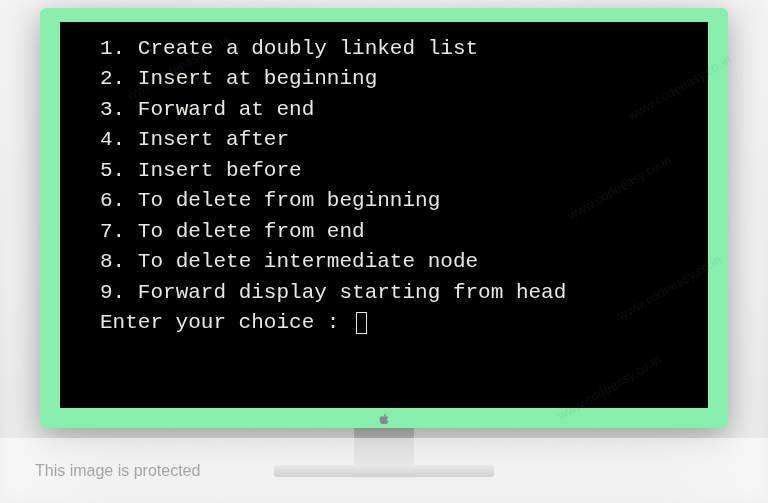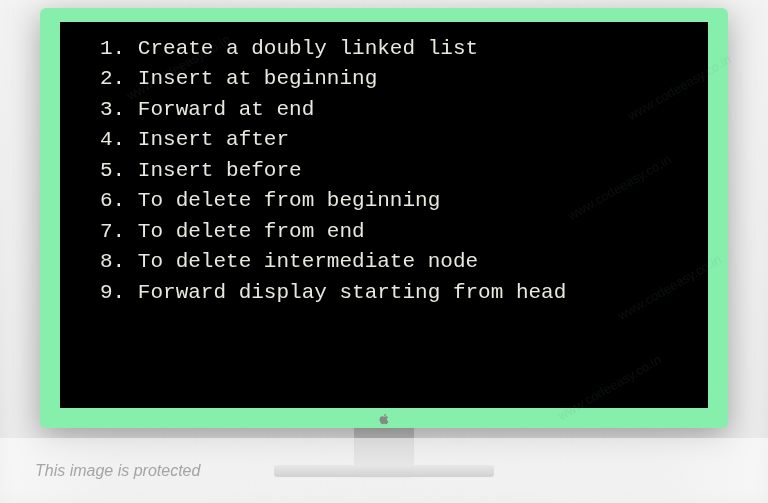--- a/index.html
+++ b/index.html
@@ -121,21 +121,20 @@
       position: absolute;
       bottom: 0;
       left: 0;
       width: 100%;
       height: 65px;
       background: rgba(255,255,255,0.55);
       z-index: 20;
       display: flex;
       align-items: center;
       padding-left: 35px;
-      font-style: italic;
     }
     .protected-text {
       color: rgba(100,100,100,0.55);
       font-size: 16px;
       font-family: Arial, sans-serif;
     }
   </style>
 </head>
 <body>
 
@@ -145,20 +144,21 @@
   <div class="screen">
     <div class="menu-line"><span>1.</span> <span>Create a doubly linked list</span></div>
     <div class="menu-line"><span>2.</span> <span>Insert at beginning</span></div>
     <div class="menu-line"><span>3.</span> <span>Forward at end</span></div>
     <div class="menu-line"><span>4.</span> <span>Insert after</span></div>
     <div class="menu-line"><span>5.</span> <span>Insert before</span></div>
     <div class="menu-line"><span>6.</span> <span>To delete from beginning</span></div>
     <div class="menu-line"><span>7.</span> <span>To delete from end</span></div>
     <div class="menu-line"><span>8.</span> <span>To delete intermediate node</span></div>
     <div class="menu-line"><span>9.</span> <span>Forward display starting from head</span></div>
+    <div class="prompt-line"><span>Enter your choice : </span><span class="cursor"></span></div>
   </div>
   <div class="apple-logo">
     <svg viewBox="0 0 24 24" fill="currentColor">
         <path d="M17.05 20.28c-.98.95-2.05.88-3.08.4-1.09-.5-2.08-.52-3.23 0-1.44.66-2.2.53-3.06-.4C2.79 15.25 3.51 7.59 9.05 7.31c1.35.07 2.29.74 3.08.8 1.18-.24 2.31-.93 3.57-.84 1.51.12 2.65.72 3.4 1.8-3.12 1.87-2.38 5.98.48 7.13-.57 1.5-1.31 2.99-2.54 4.09l.01-.01zM12.03 7.25c-.15-2.23 1.66-4.07 3.74-4.25.29 2.58-2.34 4.5-3.74 4.25z"></path>
       </svg>
   </div>
 </div>
 
 <div class="stand-neck"></div>
 <div class="stand-base"></div>

